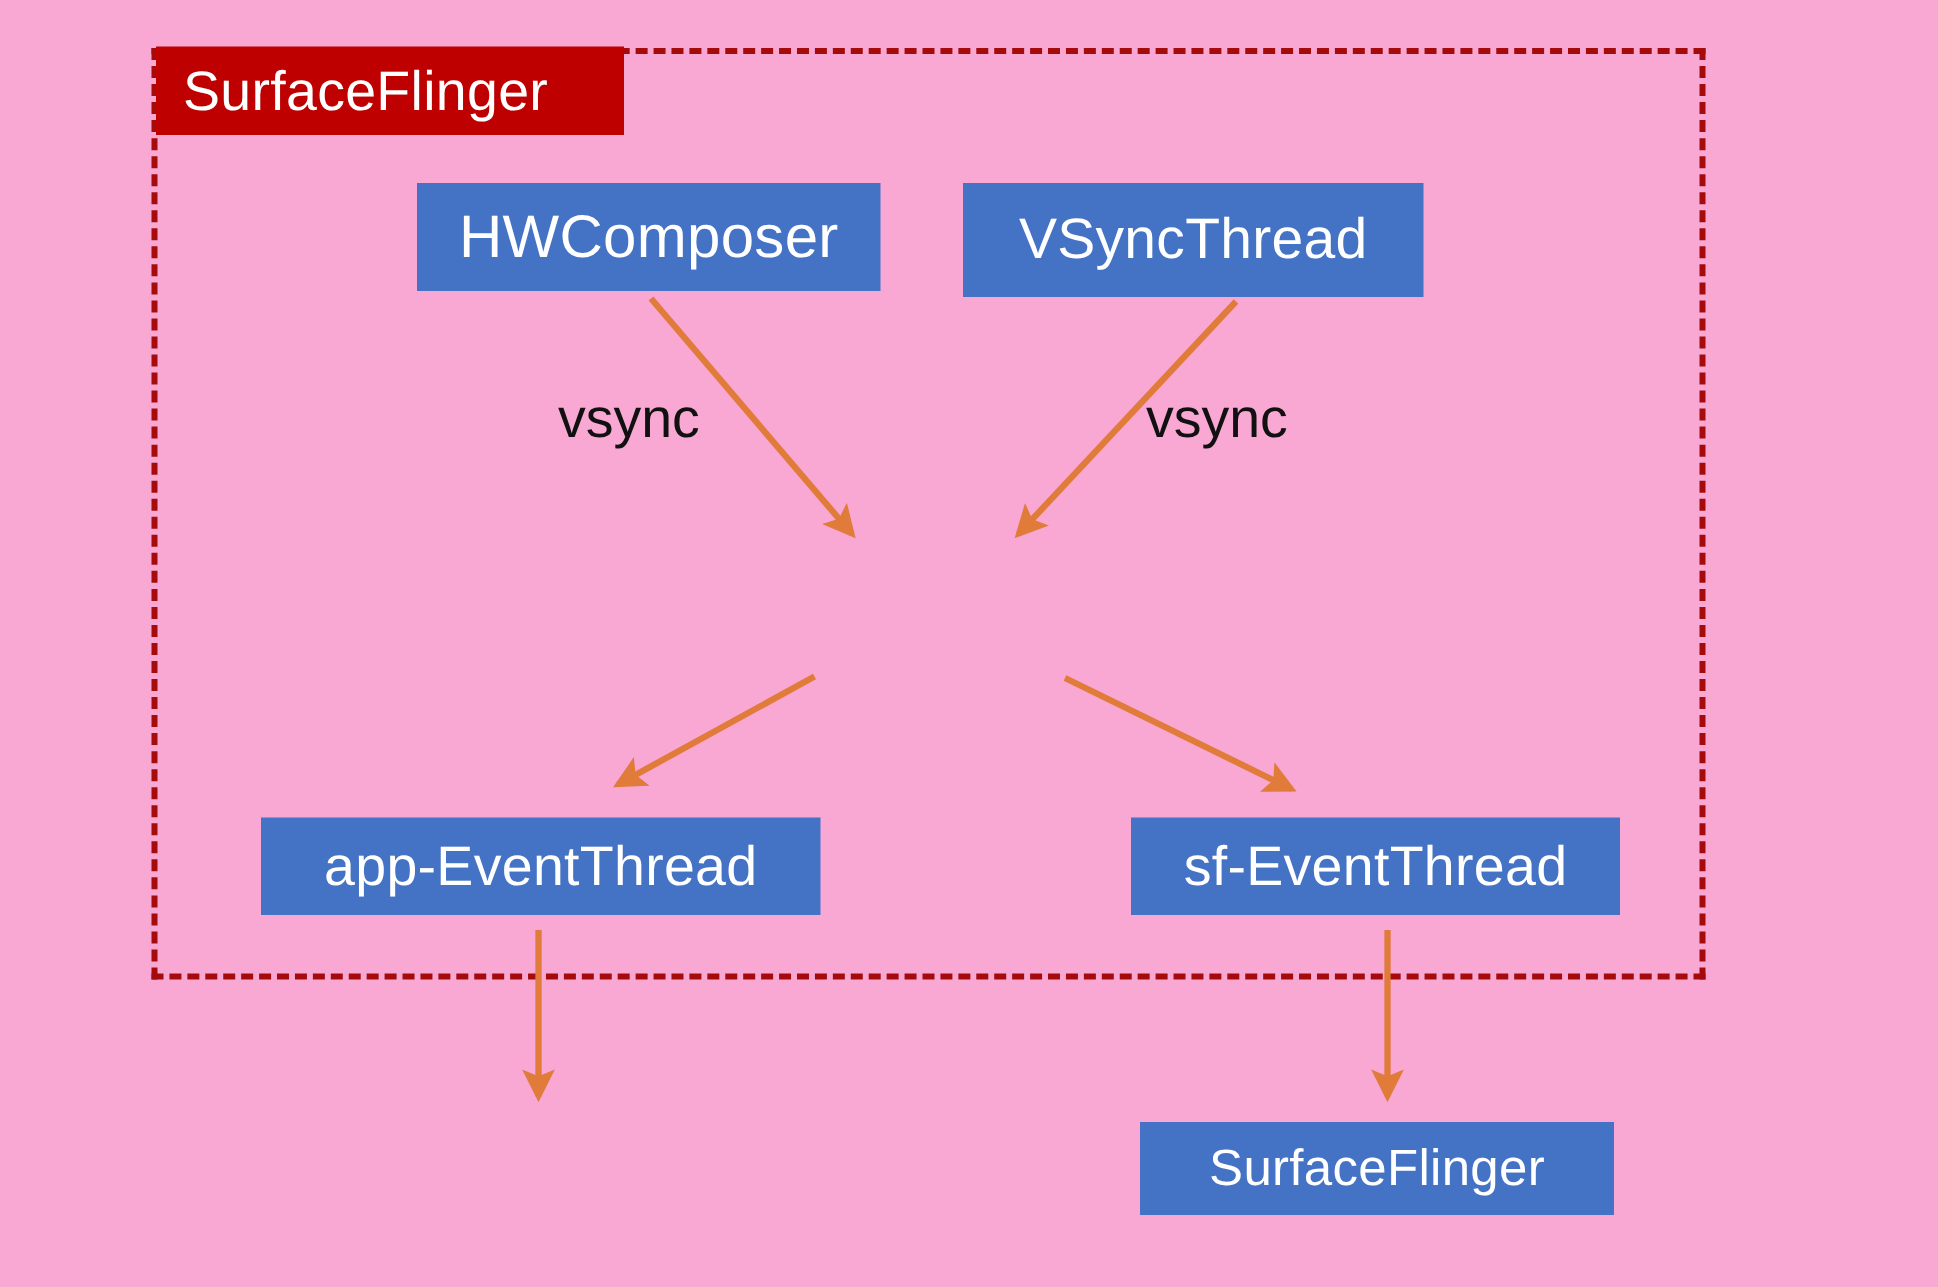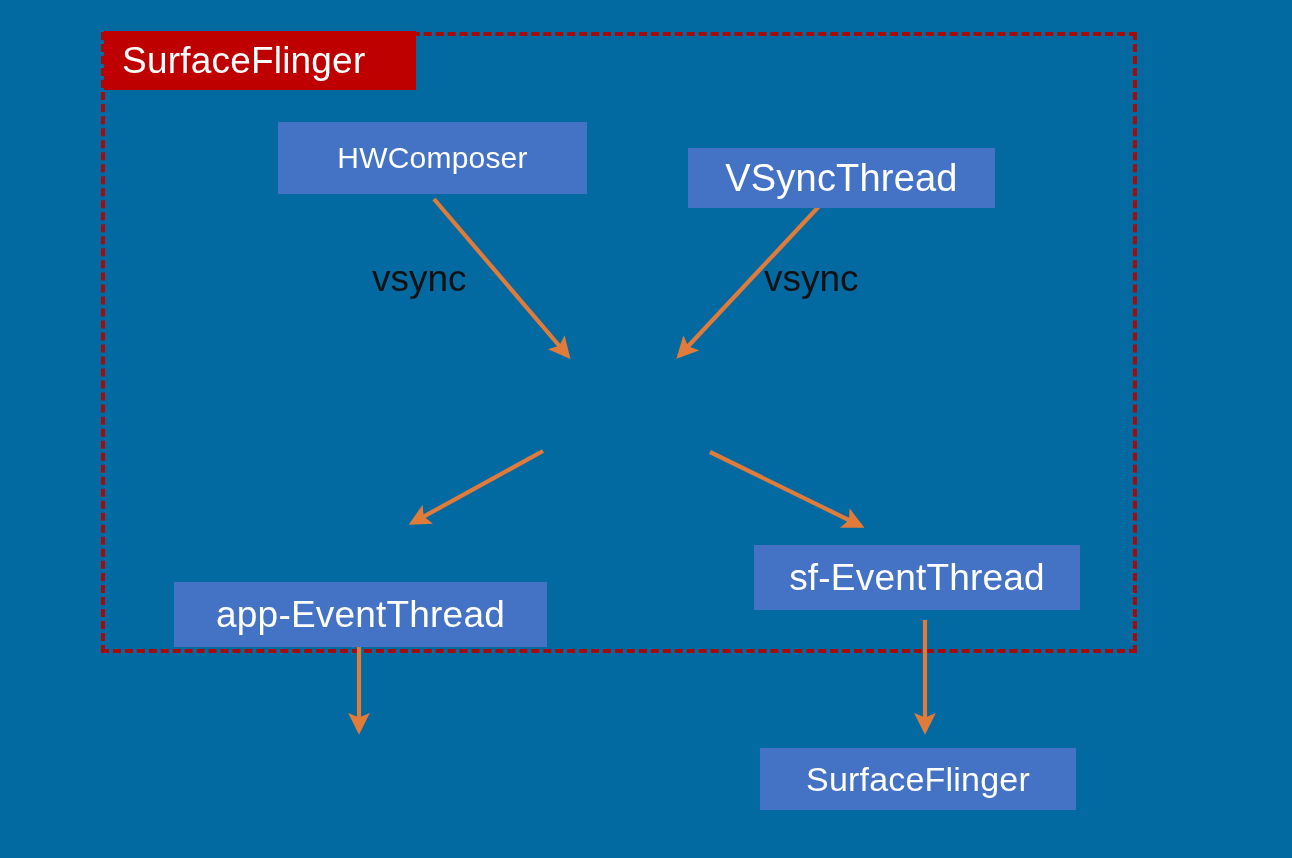--- a/index.html
+++ b/index.html
@@ -4,21 +4,21 @@
 <style>
   html, body {
     margin: 0;
     padding: 0;
     background: #ffffff;
   }
   #canvas {
     position: relative;
     width: 1292px;
     height: 858px;
-    background: #0369a1;
+    background: #f9a8d4;
     overflow: hidden;
     font-family: "Liberation Sans", sans-serif;
     text-decoration: underline;
   }
   .dashed-boundary {
     position: absolute;
     left: 101px;
     top: 32px;
     width: 1036px;
     height: 621px;
@@ -49,44 +49,42 @@
     height: 59px;
     font-size: 37px;
     justify-content: flex-start;
     padding-left: 18px;
   }
   .n-hwcomposer {
     left: 278px;
     top: 122px;
     width: 309px;
     height: 72px;
-    font-size: 30px;
+    font-size: 40px;
   }
   .n-vsyncthread {
-    left: 688px;
+    left: 642px;
     top: 122px;
     width: 307px;
-    height: 60px;
+    height: 76px;
     font-size: 38px;
-    margin-top: 26px;
   }
   .n-dispsyncthread {
     left: 455px;
     top: 374px;
     width: 345px;
     height: 61px;
     font-size: 37px;
   }
   .n-app-eventthread {
     left: 174px;
     top: 545px;
     width: 373px;
     height: 65px;
     font-size: 37px;
-    margin-top: 37px;
   }
   .n-sf-eventthread {
     left: 754px;
     top: 545px;
     width: 326px;
     height: 65px;
     font-size: 37px;
   }
   .n-app {
     left: 303px;

